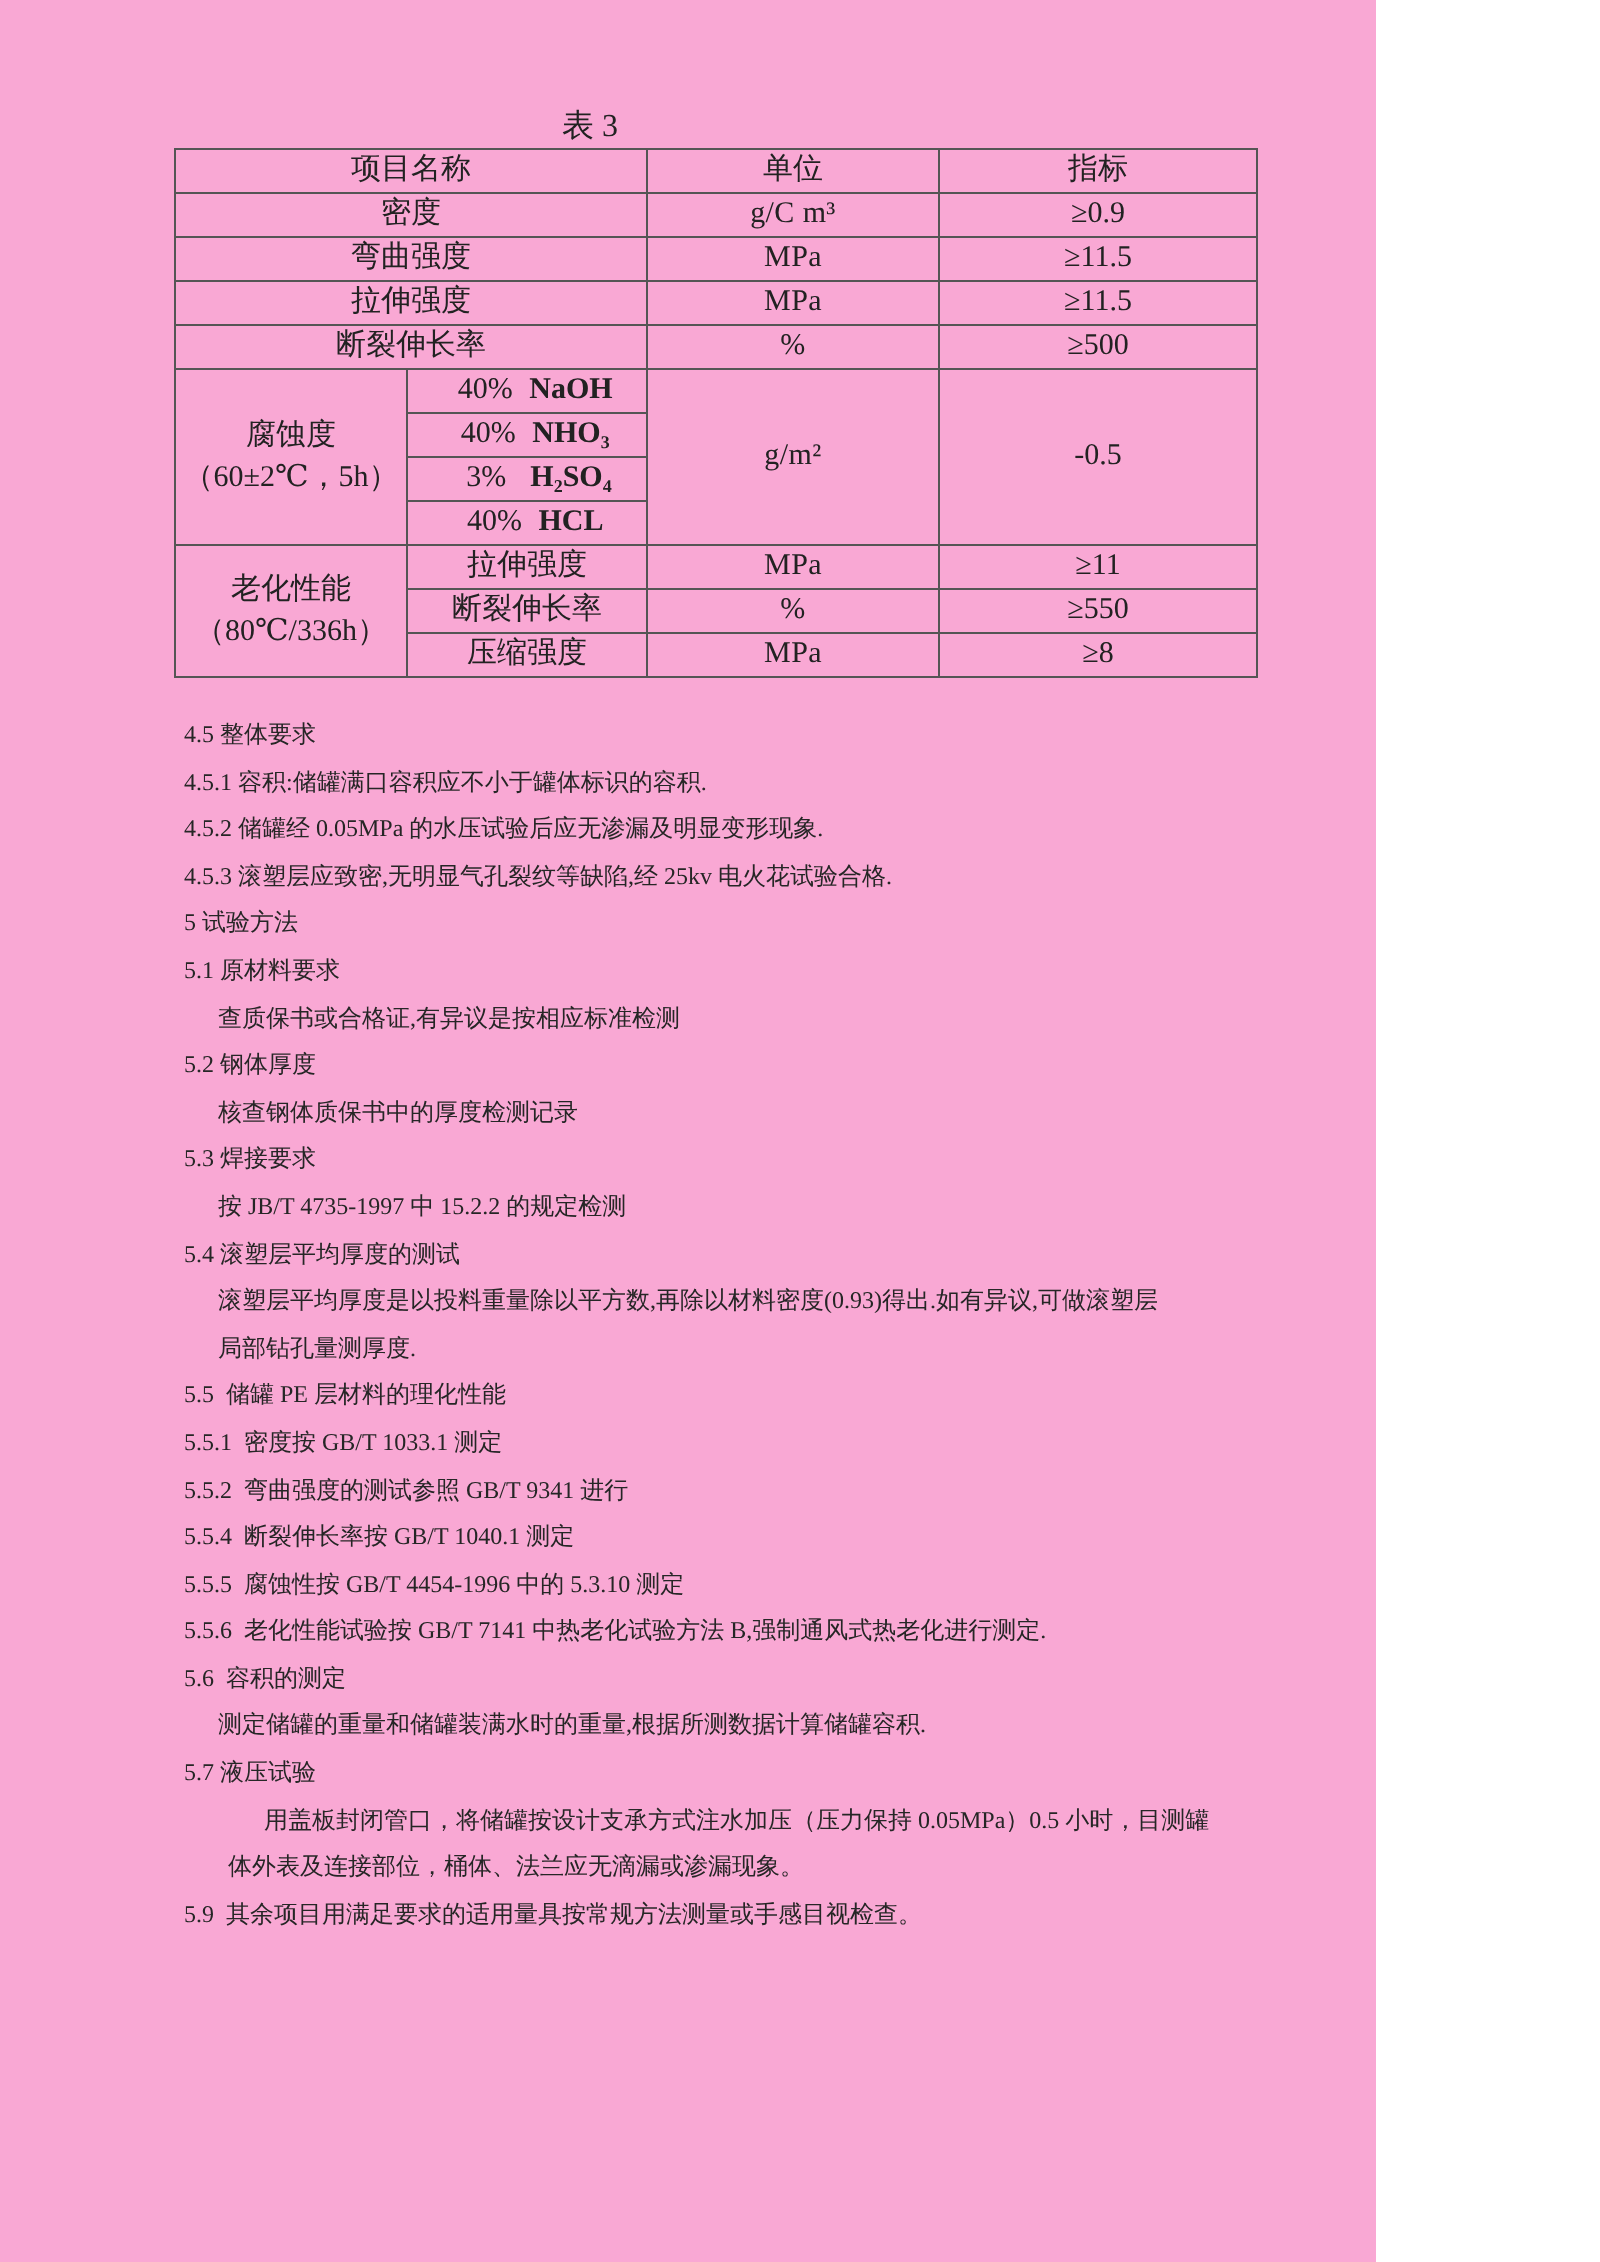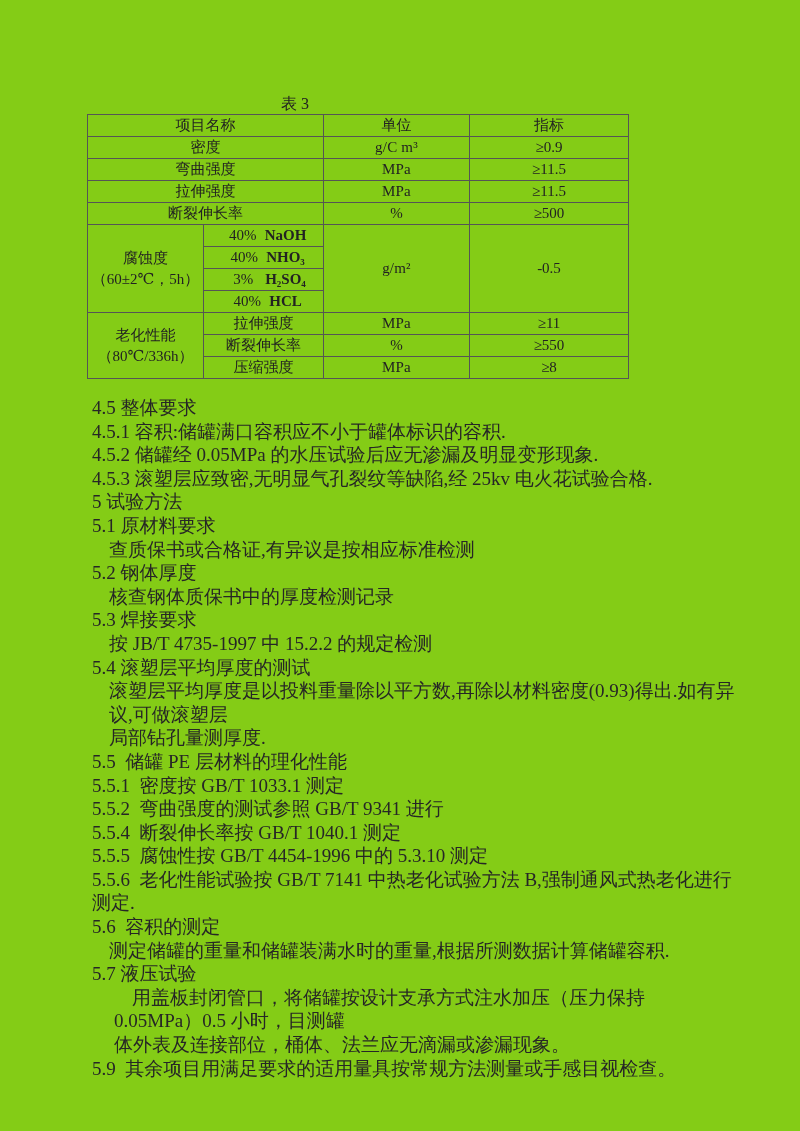--- a/index.html
+++ b/index.html
@@ -4,24 +4,24 @@
 <style>
   html, body { margin: 0; padding: 0; background: #ffffff; }
   body {
     width: 800px; height: 1131px;
     font-family: "Liberation Serif", "DejaVu Serif", serif;
     color: #262626;
     overflow: hidden;
   }
   .page {
     position: relative;
-    width: 800px; height: 1131px;
-    background: #84cc16;
+    width: 688px; height: 1131px;
+    background: #f9a8d4;
     box-sizing: border-box;
-    padding: 94px 0 0 87px;
+    padding: 54px 0 0 87px;
   }
   .caption {
     font-size: 16px;
     line-height: 20px;
     padding-left: 194px;
     color: #222;
   }
   table.spec {
     border-collapse: collapse;
     table-layout: fixed;
@@ -45,21 +45,21 @@
     font-size: 15px;
   }
   td.sub { text-align: left; padding-left: 14px; }
   .pct { display: inline-block; width: 44px; }
   .chem { display: inline-block; font-weight: bold; }
   .unit-latin { letter-spacing: 0.2px; }
   .paras {
     margin-top: 17px;
     margin-left: 5px;
     width: 645px;
-    font-size: 19px;
+    font-size: 12px;
     line-height: 23.6px;
     color: #262626;
   }
   .para { white-space: pre-wrap; }
   .para.ind { padding-left: 17px; }
   .para.hang { text-indent: 18px; margin-left: 22px; }
 </style>
 </head>
 <body>
 

